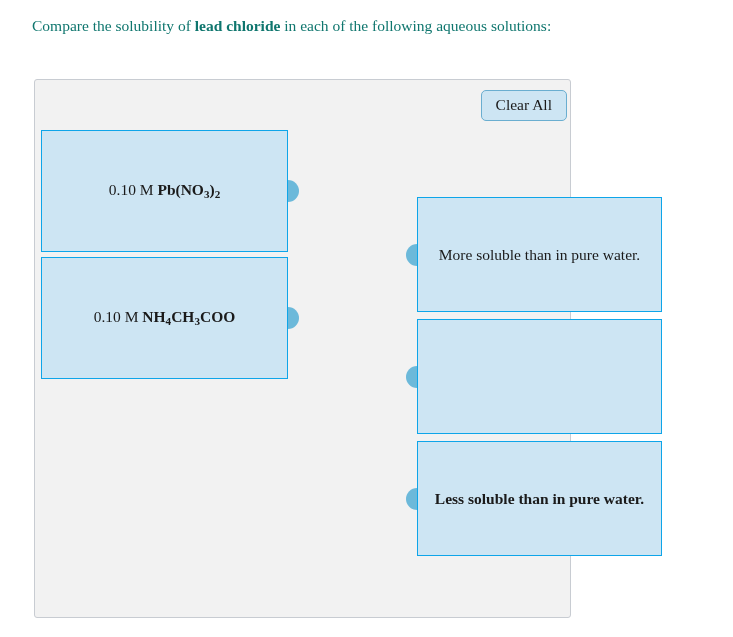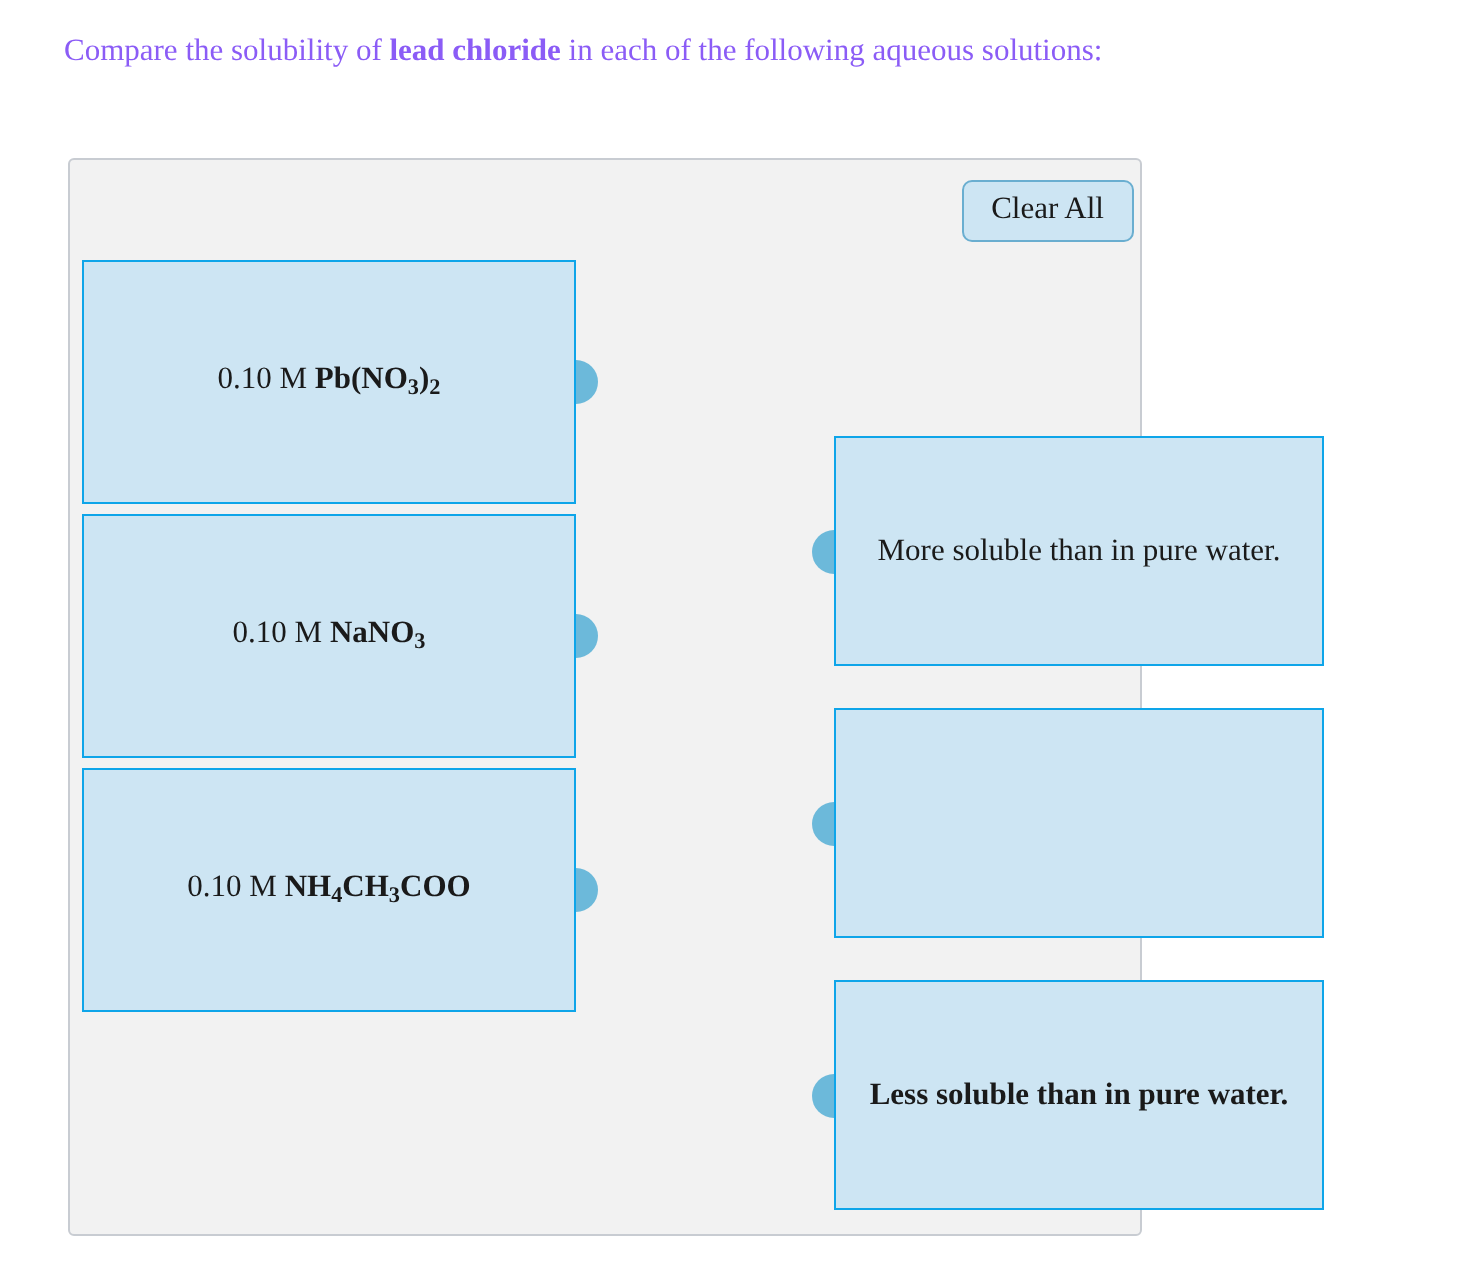--- a/index.html
+++ b/index.html
@@ -17,21 +17,21 @@
   }
 
   
   #prompt {
     position: absolute;
     left: 32px;
     top: 16px;
     width: 680px;
     font-size: 15.5px;
     line-height: 20px;
-    color: #8b5cf6;
+    color: #0f766e;
     white-space: nowrap;
   }
   #prompt .bold {
     font-weight: bold;
   }
 
   
   #panel {
     position: absolute;
     left: 34px;
@@ -95,21 +95,20 @@
   }
   .left-card:last-child { margin-bottom: 12px; }
 
   .right-card {
     width: 245px;
     height: 115px;
     margin-bottom: 7px;
     font-size: 15.5px;
     line-height: 22px;
     padding: 0 14px;
-    margin-top: 21px;
   }
   .right-card:last-child { margin-bottom: 0; font-weight: bold; }
 
   .card-text { display: block; }
   .card-text .bold { font-weight: bold; }
   .card-text sub {
     font-size: 0.72em;
     vertical-align: -0.28em;
     font-weight: bold;
   }
@@ -148,26 +147,20 @@
   <div id="left-column">
 
     <div class="card left-card">
       <span class="card-text">
         <span>0.10 M </span><span class="bold">Pb(NO<sub>3</sub>)<sub>2</sub></span>
       </span>
       <span class="nub nub-right"></span>
     </div>
 
 
-    <div class="card left-card">
-      <span class="card-text">
-        <span>0.10 M </span><span class="bold">NaNO<sub>3</sub></span>
-      </span>
-      <span class="nub nub-right"></span>
-    </div>
 
     <div class="card left-card">
       <span class="card-text">
         <span>0.10 M </span><span class="bold">NH<sub>4</sub>CH<sub>3</sub>COO</span>
       </span>
       <span class="nub nub-right"></span>
     </div>
 
   </div>
 

